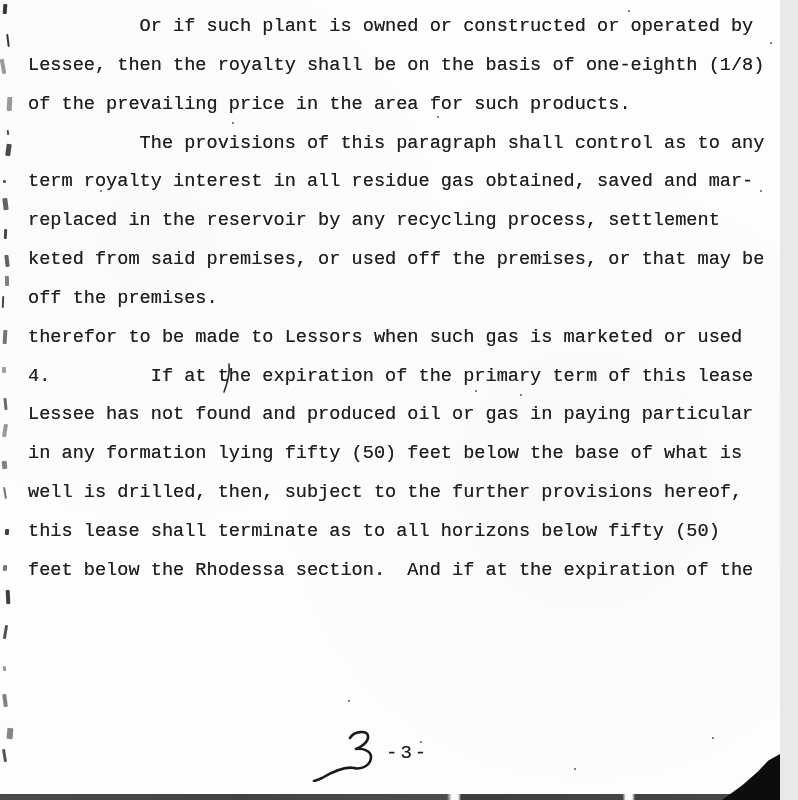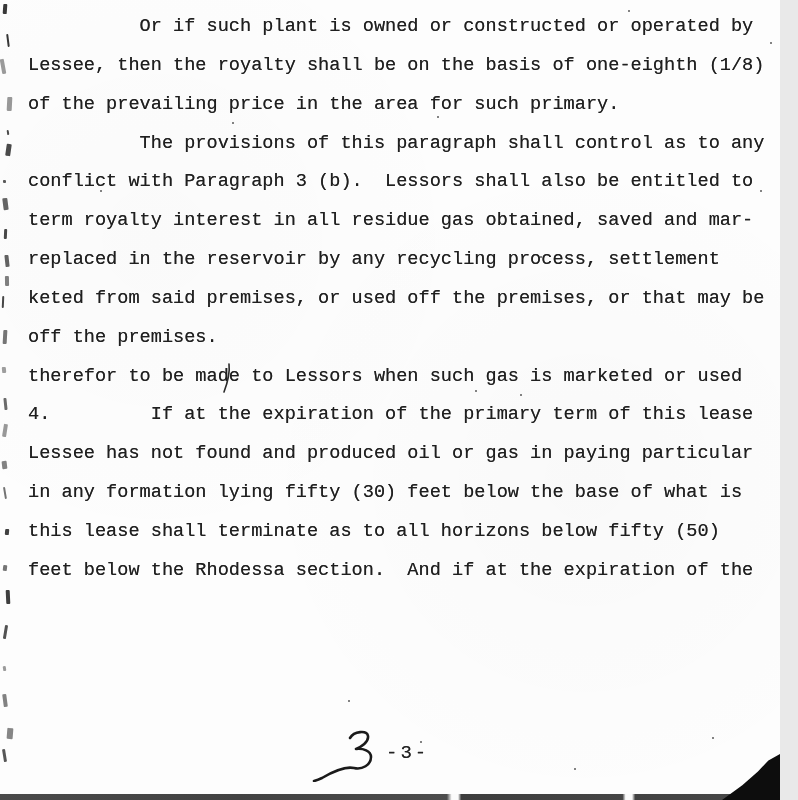--- a/index.html
+++ b/index.html
@@ -121,31 +121,31 @@
   }
 </style>
 </head>
 <body>
 
 <div id="page">
 
   <div id="textblock">
     <div class="line">          Or if such plant is owned or constructed or operated by</div>
     <div class="line">Lessee, then the royalty shall be on the basis of one-eighth (1/8)</div>
-    <div class="line">of the prevailing price in the area for such primary.</div>
+    <div class="line">of the prevailing price in the area for such products.</div>
     <div class="line">          The provisions of this paragraph shall control as to any</div>
-    <div class="line">conflict with Paragraph 3 (b).  Lessors shall also be entitled to</div>
     <div class="line">term royalty interest in all residue gas obtained, saved and mar-</div>
     <div class="line">replaced in the reservoir by any recycling process, settlement</div>
     <div class="line">keted from said premises, or used off the premises, or that may be</div>
     <div class="line">off the premises.</div>
     <div class="line">therefor to be made to Lessors when such gas is marketed or used</div>
     <div class="line">4.         If at the expiration of the primary term of this lease</div>
     <div class="line">Lessee has not found and produced oil or gas in paying particular</div>
-    <div class="line">in any formation lying fifty (30) feet below the base of what is</div>
+    <div class="line">in any formation lying fifty (50) feet below the base of what is</div>
+    <div class="line">well is drilled, then, subject to the further provisions hereof,</div>
     <div class="line">this lease shall terminate as to all horizons below fifty (50)</div>
     <div class="line">feet below the Rhodessa section.  And if at the expiration of the</div>
   </div>
 
   <svg id="pen-mark" width="20" height="36" viewBox="0 0 20 36">
     <path d="M13 4 C 14 12, 11 24, 8 32" stroke="#2a2a2a" stroke-width="1.6" fill="none" stroke-linecap="round"></path>
   </svg>
 
   <div id="footer">
     <svg id="handwritten-3" width="86" height="54" viewBox="0 0 86 54">

